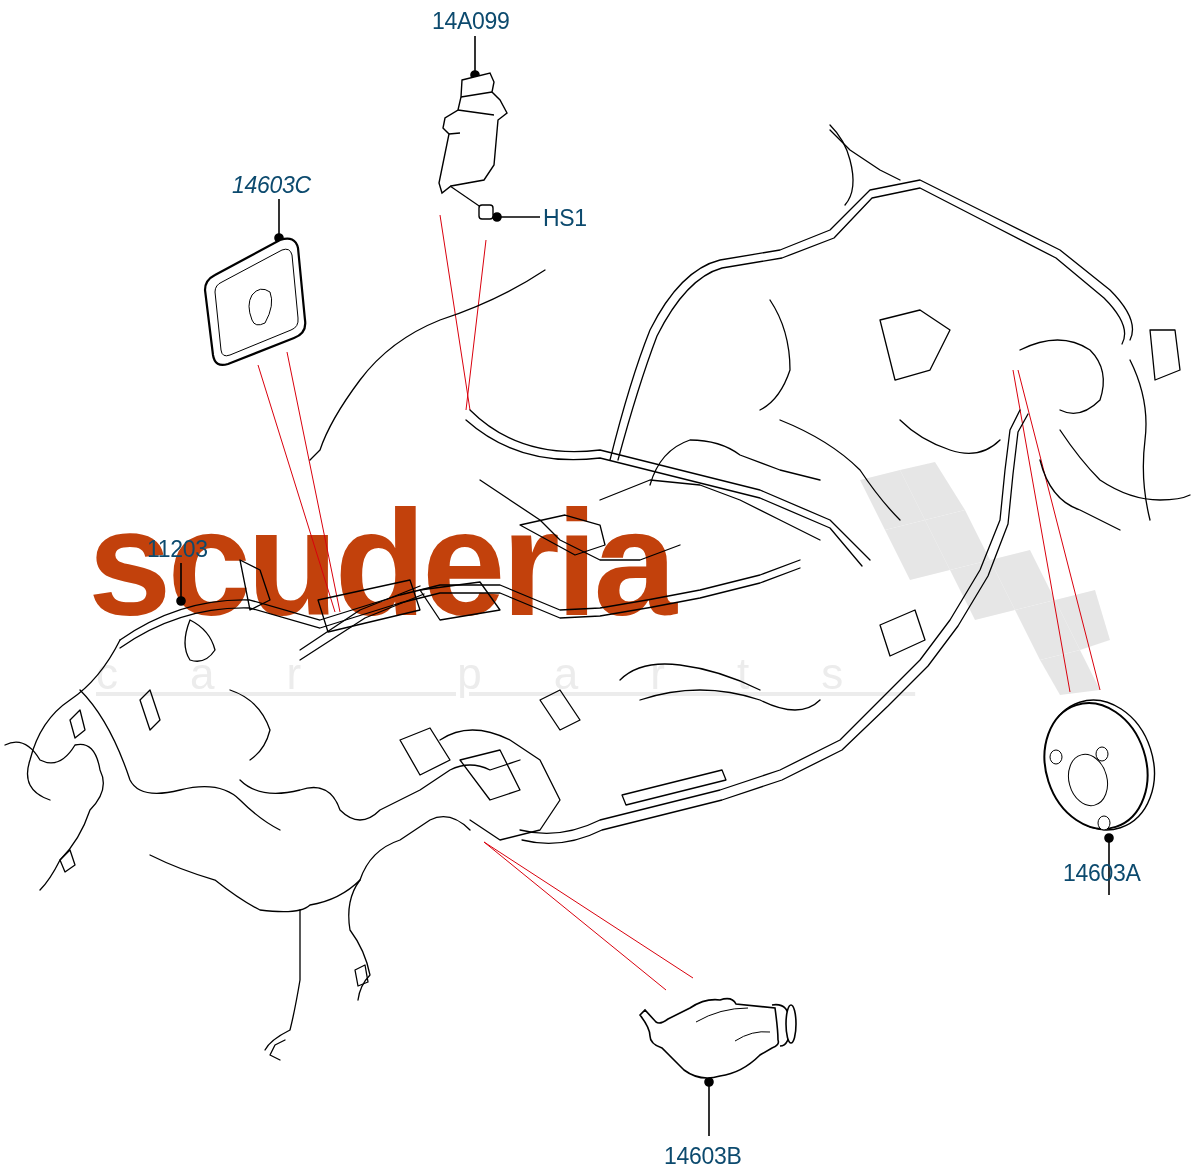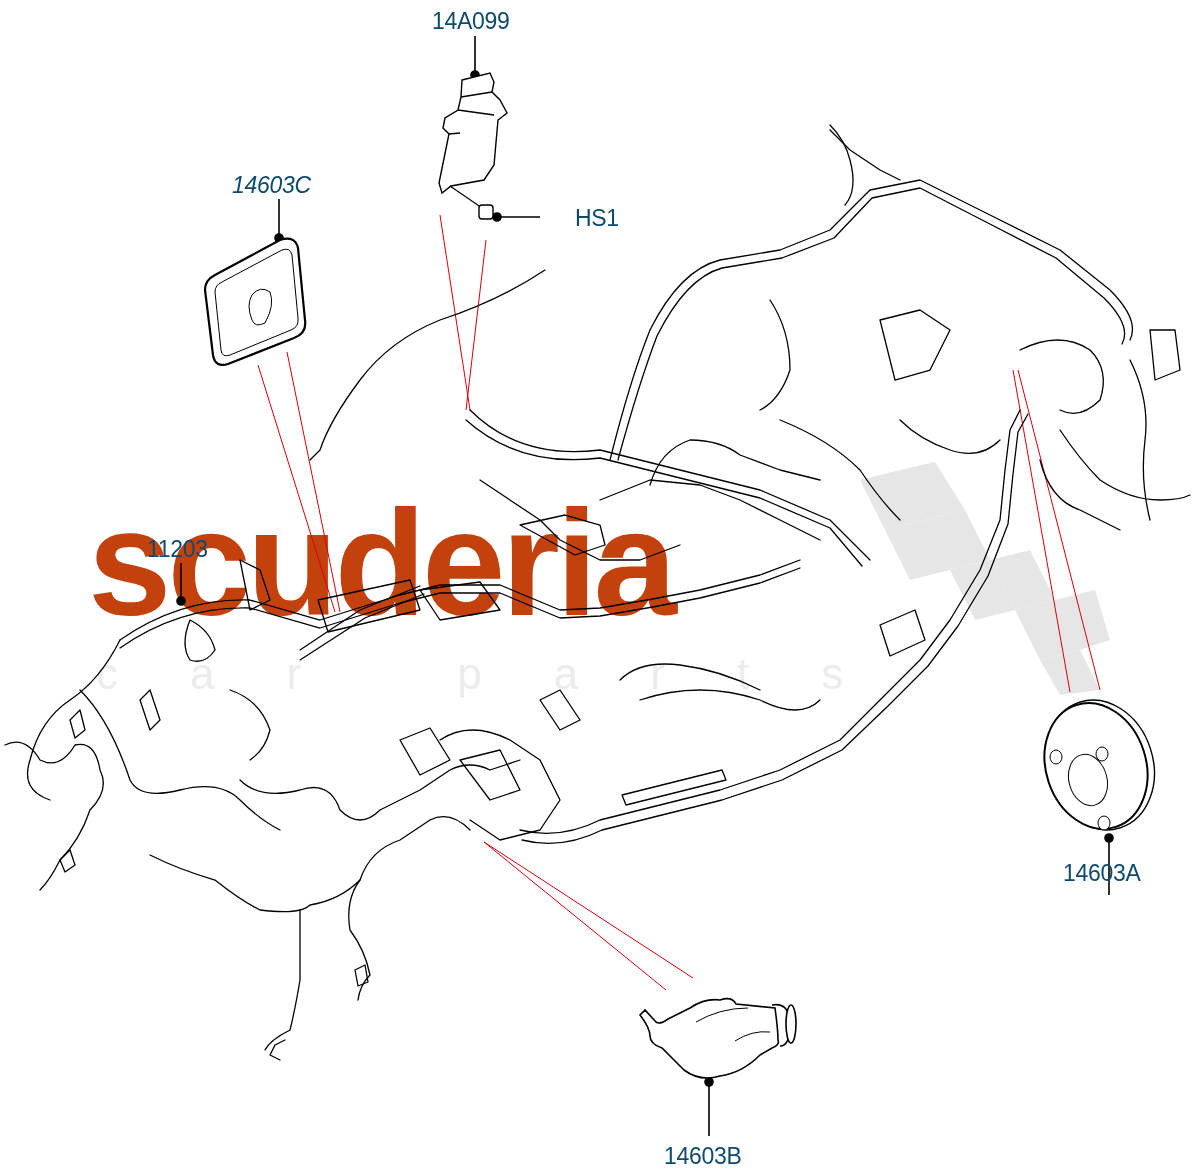--- a/index.html
+++ b/index.html
@@ -9,21 +9,21 @@
     position: absolute; font-family: "Liberation Sans", sans-serif; font-size: 23px;
     color: #0c4a6e; letter-spacing: -0.3px; line-height: 1; white-space: nowrap;
   }
   .watermark-main {
     position: absolute; left: 88px; top: 488px; font-family: "Liberation Sans", sans-serif;
     font-size: 150px; font-weight: bold; color: #c2410c; letter-spacing: -4px; line-height: 1;
     pointer-events: none;
   }
   .watermark-sub {
     position: absolute; left: 96px; top: 652px; font-family: "Liberation Sans", sans-serif;
-    font-size: 44px; color: #ececec; letter-spacing: 72px; line-height: 1; pointer-events: none;
+    font-size: 44px; color: #ececec; letter-spacing: 72px; line-height: 1; pointer-events: none; text-decoration: underline;
   }
 </style>
 </head>
 <body>
 
 <div id="canvas">
 
   <div class="watermark-main">scuderia</div>
   <div class="watermark-sub">car parts</div>
 
@@ -157,19 +157,19 @@
       <path d="M230,690 Q260,700 270,730 Q265,750 250,760"></path>
       <path d="M140,700 L150,690 L160,720 L150,730 Z"></path>
       <path d="M70,720 L80,710 L85,730 L75,738 Z"></path>
       <path d="M60,860 L70,850 L75,865 L65,872 Z"></path>
       <path d="M355,970 L365,965 L368,982 L358,986 Z"></path>
       <path d="M285,1040 L275,1045 L270,1055 L280,1060"></path>
     </g>
   </svg>
 
   <div class="callout-label" style="left:432px;top:10px;">14A099</div>
-  <div class="callout-label" style="left:543px;top:207px;margin-left:32px;">HS1</div>
+  <div class="callout-label" style="left:543px;top:207px;">HS1</div>
   <div class="callout-label" style="left:232px;top:174px;font-style:italic;">14603C</div>
   <div class="callout-label" style="left:147px;top:538px;">11203</div>
   <div class="callout-label" style="left:1063px;top:862px;">14603A</div>
   <div class="callout-label" style="left:664px;top:1145px;">14603B</div>
 
 </div>
 
 </body></html>

